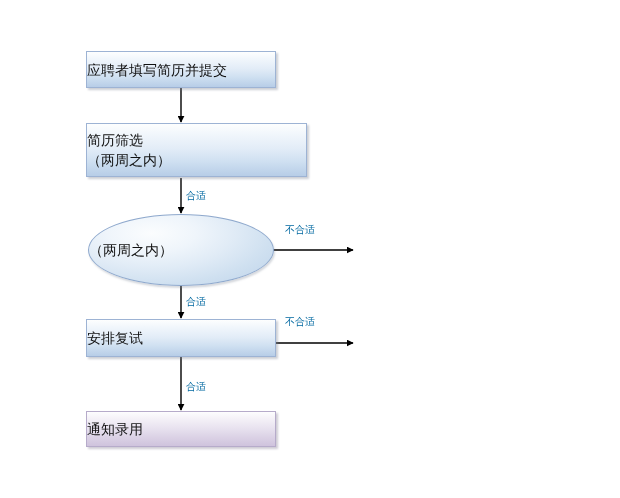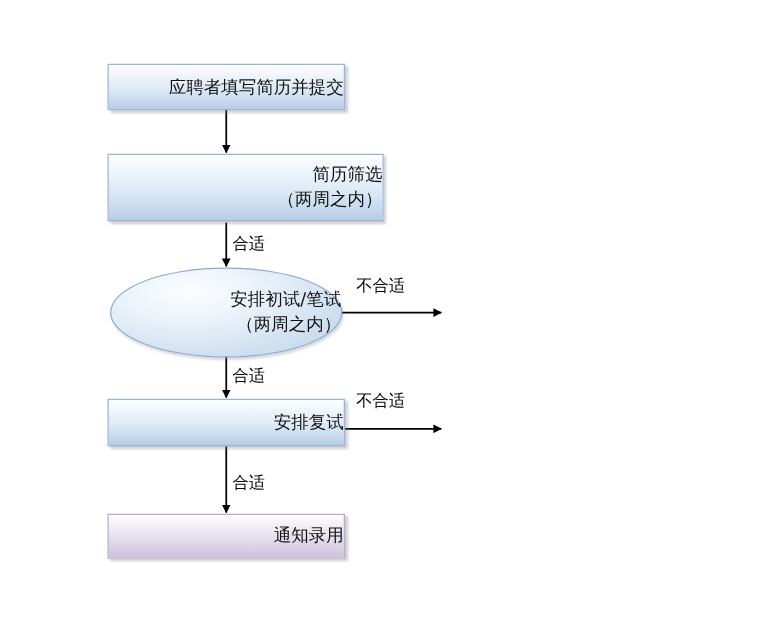--- a/index.html
+++ b/index.html
@@ -22,21 +22,21 @@
     width: 620px;
     height: 498px;
   }
 
   
   .node {
     position: absolute;
     box-sizing: border-box;
     display: flex;
     flex-direction: column;
-    align-items: flex-end;
+    align-items: flex-start;
     justify-content: center;
     text-align: center;
     line-height: 20px;
     font-size: 14px;
     color: #111;
   }
 
   .rect {
     border: 1px solid #9db3d4;
     background: linear-gradient(to bottom,
@@ -84,23 +84,23 @@
     font-size: 13.5px;
     line-height: 22px;
     color: #111;
     text-align: left;
   }
   .textbox b { font-weight: bold; }
 
   
   .edge-label {
     position: absolute;
-    font-size: 13px;
+    font-size: 10px;
     line-height: 15px;
-    color: #000000;
+    color: #0369a1;
     white-space: nowrap;
   }
 
   svg.lines {
     position: absolute;
     left: 0; top: 0;
     width: 620px;
     height: 498px;
     pointer-events: none;
   }
@@ -133,21 +133,20 @@
   <div class="node rect" style="left:86px; top:51px; width:190px; height:37px;">
     <div>应聘者填写简历并提交</div>
   </div>
 
   <div class="node rect" style="left:86px; top:123px; width:221px; height:54px;">
     <div>简历筛选</div>
     <div>（两周之内）</div>
   </div>
 
   <div class="node ellipse" style="left:88px; top:214px; width:186px; height:72px;">
-    <div>安排初试/笔试</div>
     <div>（两周之内）</div>
   </div>
 
   <div class="node rect" style="left:86px; top:319px; width:190px; height:38px;">
     <div>安排复试</div>
   </div>
 
   <div class="node rect-purple" style="left:86px; top:411px; width:190px; height:36px;">
     <div>通知录用</div>
   </div>

